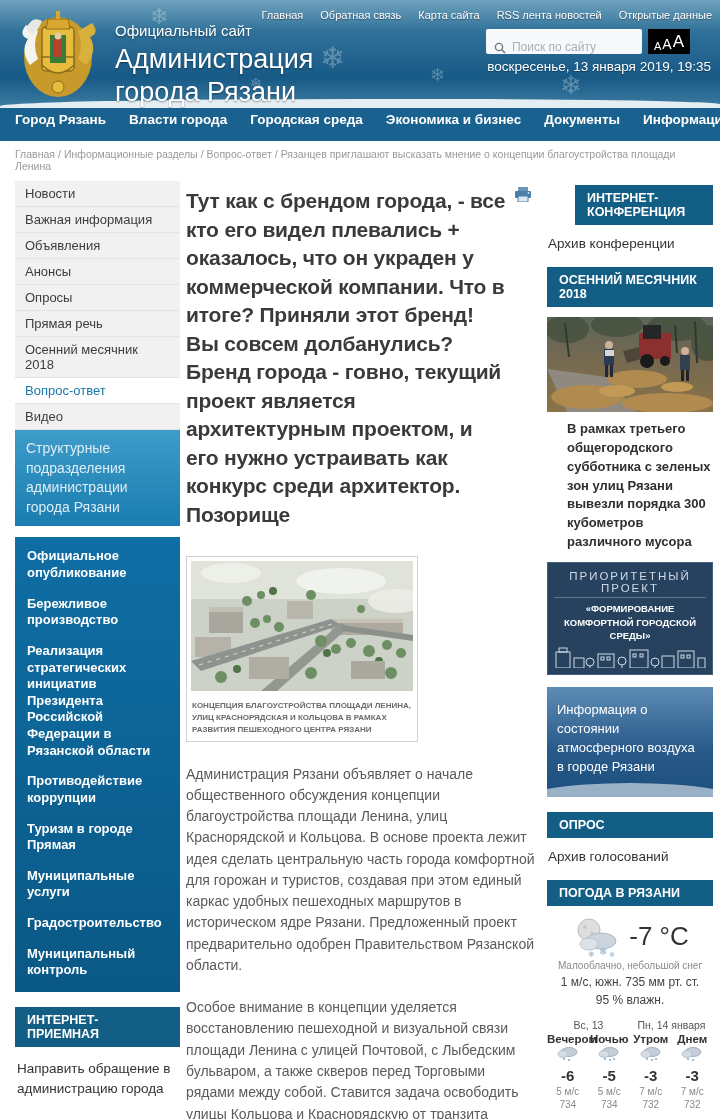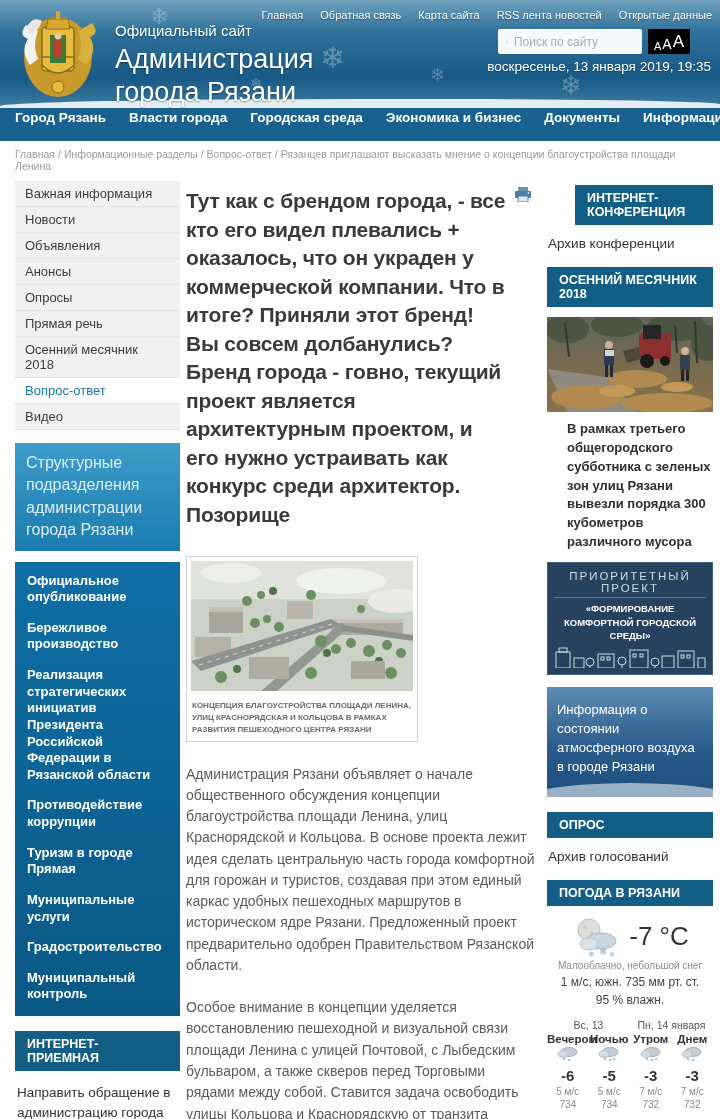--- a/index.html
+++ b/index.html
@@ -10,48 +10,48 @@
   .header{position:relative;height:108px;background:linear-gradient(180deg,#6fa2bd 0%,#2f7099 30%,#175a86 72%,#3f7da2 100%);overflow:hidden;}
   .header .snowband{position:absolute;bottom:0;left:0;width:100%;height:9px;background:#eef4f7;border-radius:50% 40% 0 0/80% 60% 0 0;opacity:.95;}
   .flake{position:absolute;color:rgba(255,255,255,.28);pointer-events:none;}
   .logo{position:absolute;left:12px;top:5px;width:92px;height:96px;}
   .site-titles{position:absolute;left:115px;top:22px;color:#fff;font-family:Liberation Sans, sans-serif;text-shadow:0 1px 2px rgba(0,0,0,.4);}
   .site-label{font-size:15px;margin-bottom:4px;}
   .site-title{font-size:27px;line-height:1.22;max-width:280px;}
   .toplinks{position:absolute;top:9px;right:8px;display:flex;gap:17px;}
   .toplinks a{color:#fff;font-size:11px;text-decoration:none;text-shadow:0 1px 1px rgba(0,0,0,.4);cursor:pointer;}
   .searchrow{position:absolute;top:29px;right:30px;display:flex;align-items:center;gap:6px;}
-  .searchbox{display:flex;align-items:center;background:rgba(255,255,255,.96);border-radius:2px;width:144px;height:25px;padding:0 8px;gap:6px;}
+  .searchbox{display:flex;align-items:flex-end;background:rgba(255,255,255,.96);border-radius:2px;width:156px;height:25px;padding:0 8px;gap:6px;}
   .searchbox input{border:none;outline:none;background:transparent;font-size:12px;color:#444;width:120px;font-family:"Liberation Sans",sans-serif;}
   .searchbox input::placeholder{color:#a9aeb3;}
   .fontsize{background:#000;color:#fff;height:25px;display:flex;align-items:flex-end;padding:2px 6px;gap:1px;cursor:pointer;}
   .fontsize span:nth-child(1){font-size:11px;}
   .fontsize span:nth-child(2){font-size:14px;}
   .fontsize span:nth-child(3){font-size:17px;}
   .headerdate{position:absolute;top:59px;right:9px;color:#fff;font-size:13.5px;text-shadow:0 1px 1px rgba(0,0,0,.4);}
 
   
-  .nav{display:flex;align-items:flex-end;gap:23px;height:33px;background:#19618e;padding:16px 15px;}
+  .nav{display:flex;align-items:flex-start;gap:23px;height:33px;background:#19618e;padding:4px 15px;}
   .nav a{color:#fff;font-size:13.5px;font-weight:bold;text-decoration:none;white-space:nowrap;cursor:pointer;}
 
   
   .breadcrumb{padding:7px 15px 5px;font-size:10.5px;color:#9a9a9a;}
   .breadcrumb a{color:#9a9a9a;text-decoration:none;cursor:pointer;}
   .breadcrumb .sep{margin:0 3px;}
 
   
   .cols{display:flex;align-items:flex-start;padding:4px 8px 0 15px;}
   .col-left{width:165px;flex:none;}
   .col-main{width:350px;flex:none;margin-left:6px;margin-right:11px;position:relative;}
   .col-right{width:166px;flex:none;}
 
   
   .plainlist div{background:#f1f1f1;border-bottom:1px solid #e3e3e3;padding:5px 10px;font-size:13px;color:#3d3d3d;cursor:pointer;}
   .plainlist div.active{background:#fff;color:#1a78ab;}
-  .structbtn{margin-top:13px;background:linear-gradient(180deg,#3e9cc9,#1a7cb0);color:#dcedf6;padding:9px 11px;font-size:16px;line-height:1.4;cursor:pointer;}
+  .structbtn{background:linear-gradient(180deg,#3e9cc9,#1a7cb0);color:#dcedf6;padding:9px 11px;font-size:14px;line-height:1.4;cursor:pointer;}
   .bluemenu{margin-top:11px;background:linear-gradient(180deg,#0f6ea5,#0a5885);padding:4px 0 6px;}
   .bluemenu a{display:block;color:#fff;font-weight:bold;font-size:13px;line-height:1.28;padding:7px 12px;text-decoration:none;cursor:pointer;}
   .shead{background:#135e85;color:#fff;font-weight:bold;font-size:12.5px;padding:6px 12px;margin:15px 0 10px;}
   .sidelink{display:block;color:#333;font-size:13.5px;line-height:1.5;padding:2px 2px;text-decoration:none;cursor:pointer;}
 
   
   .printicon{position:absolute;right:5px;top:6px;cursor:pointer;}
   .headline{font-weight:bold;color:#3a3a3a;font-size:21px;line-height:1.36;letter-spacing:-.2px;padding:6px 30px 0 0;}
   figure.render{margin:26px 0 22px;border:1px solid #d2d2d2;padding:4px;width:232px;background:#fff;}
   figure.render figcaption{font-size:8px;font-weight:bold;color:#6b6b6b;line-height:1.5;padding:5px 1px 1px;}
@@ -155,22 +155,22 @@
   </div>
 
   <div class="breadcrumb">
     <a>Главная</a><span class="sep">/</span><a>Информационные разделы</a><span class="sep">/</span><a>Вопрос-ответ</a><span class="sep">/</span><span>Рязанцев приглашают высказать мнение о концепции благоустройства площади Ленина</span>
   </div>
 
   <div class="cols">
 
     <div class="col-left">
       <div class="plainlist">
+        <div>Новости</div>
         <div>Важная информация</div>
-        <div>Новости</div>
         <div>Объявления</div>
         <div>Анонсы</div>
         <div>Опросы</div>
         <div>Прямая речь</div>
         <div>Осенний месячник 2018</div>
         <div class="active">Вопрос-ответ</div>
         <div>Видео</div>
       </div>
 
       <div class="structbtn">Структурные подразделения администрации города Рязани</div>

